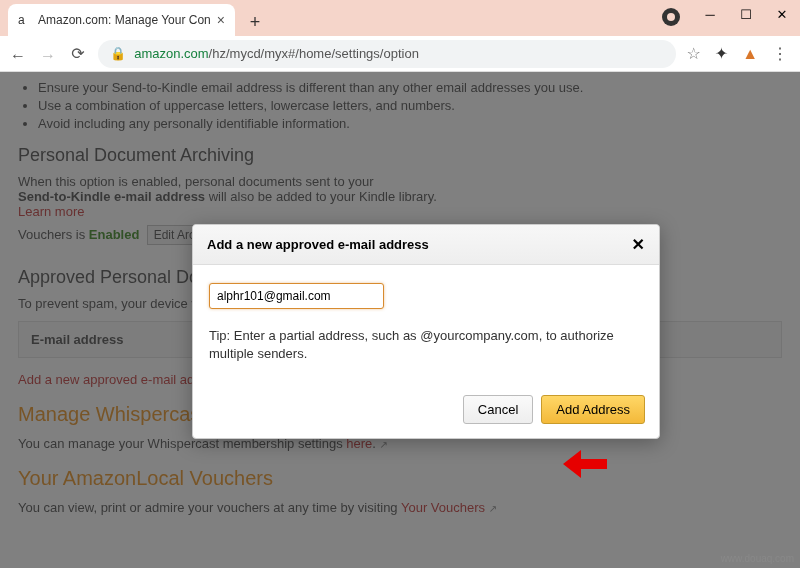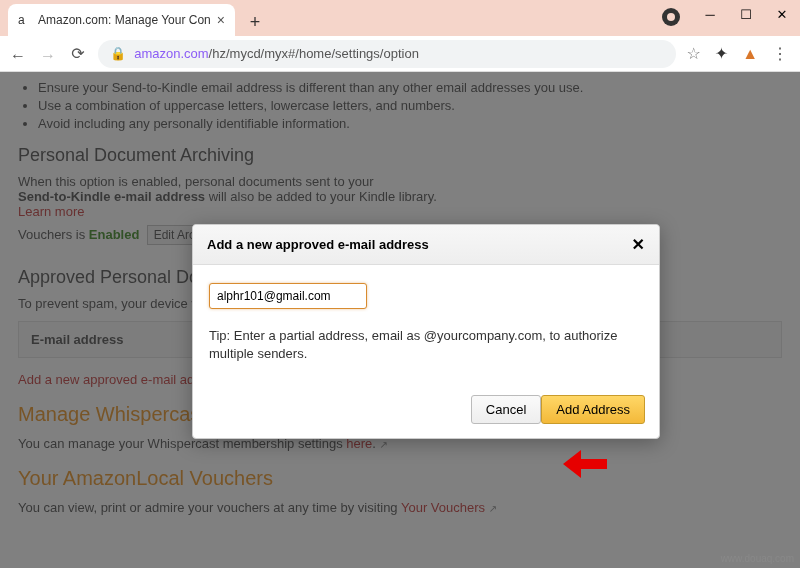--- a/index.html
+++ b/index.html
@@ -14,21 +14,21 @@
     .new-tab { width: 28px; height: 28px; display: flex; align-items: center; justify-content: center; font-size: 18px; color: #333; margin-left: 6px; }
     .win-ctrl { position: absolute; right: 0; top: 0; display: flex; }
     .win-btn { width: 36px; height: 28px; display: flex; align-items: center; justify-content: center; font-size: 13px; }
     .user-badge { position: absolute; right: 120px; top: 8px; width: 18px; height: 18px; border-radius: 50%; background: #333; display: flex; align-items: center; justify-content: center; }
     .user-badge::after { content: ""; width: 8px; height: 8px; border-radius: 50%; background: #f5d5ca; }
     
     .addr-bar { background: #fff; height: 36px; display: flex; align-items: center; padding: 0 8px; gap: 10px; border-bottom: 1px solid #ddd; }
     .nav-icon { width: 20px; height: 20px; display: flex; align-items: center; justify-content: center; color: #555; font-size: 16px; }
     .nav-icon.dim { color: #bbb; }
     .url-field { flex: 1; background: #f1f3f4; border-radius: 14px; height: 28px; display: flex; align-items: center; padding: 0 12px; gap: 8px; font-size: 13px; color: #555; }
-    .url-host { color: #8b5cf6; }
+    .url-host { color: #15803d; }
     .right-icons { display: flex; gap: 14px; align-items: center; padding-right: 4px; }
     
     
     .page-wrap { position: relative; height: calc(568px - 72px); background: #fefefe; }
     .page { padding: 8px 18px; font-size: 13px; color: #333; }
     .page ul { margin-left: 20px; margin-bottom: 14px; }
     .page li { margin-bottom: 3px; }
     .section-h { font-size: 18px; color: #333; margin: 8px 0 8px; font-weight: normal; }
     .link { color: #b91c1c; }
     .orange { color: #e88300; font-size: 20px; margin: 16px 0 10px; font-weight: normal; }
@@ -39,23 +39,23 @@
     
     
     .dimmer { position: absolute; inset: 0; background: rgba(60,60,60,0.65); }
     
     
     .modal { position: absolute; left: 192px; top: 152px; width: 468px; background: #fff; border: 1px solid #ccc; box-shadow: 0 4px 20px rgba(0,0,0,0.3); border-radius: 4px; }
     .modal-head { background: linear-gradient(#f7f7f7,#eee); padding: 10px 14px; font-weight: bold; font-size: 13px; border-bottom: 1px solid #ddd; display: flex; justify-content: space-between; align-items: center; border-radius: 4px 4px 0 0; }
     .modal-close { font-size: 16px; font-weight: bold; cursor: pointer; }
     .modal-body { padding: 18px 16px 10px; font-size: 13px; color: #333; }
     .modal-body p { margin-bottom: 12px; }
-    .email-input { width: 158px; padding: 5px 7px; border: 1px solid #d88b2f; border-radius: 3px; font-size: 12px; outline: none; box-shadow: 0 0 3px rgba(216,139,47,0.5); }
+    .email-input { width: 175px; padding: 5px 7px; border: 1px solid #d88b2f; border-radius: 3px; font-size: 12px; outline: none; box-shadow: 0 0 3px rgba(216,139,47,0.5); }
     .tip { margin-top: 18px; color: #333; line-height: 1.4; }
-    .modal-foot { padding: 10px 14px 14px; display: flex; justify-content: flex-end; }
+    .modal-foot { padding: 10px 14px 14px; display: flex; justify-content: flex-end; gap: 8px; }
     .btn { padding: 6px 14px; font-size: 13px; border-radius: 3px; cursor: pointer; }
     .btn-cancel { background: linear-gradient(#fafafa,#eee); border: 1px solid #bbb; }
     .btn-primary { background: linear-gradient(#ffd766,#f3b93a); border: 1px solid #c89b2b; }
     
     
     .arrow { position: absolute; left: 370px; top: 225px; width: 48px; height: 28px; }
     .arrow-shaft { position: absolute; left: 14px; top: 9px; width: 30px; height: 10px; background: #e60000; }
     .arrow-head { position: absolute; left: 0; top: 0; width: 0; height: 0; border-top: 14px solid transparent; border-bottom: 14px solid transparent; border-right: 18px solid #e60000; }
     
     .watermark { position: absolute; right: 6px; bottom: 4px; font-size: 10px; color: #888; }
@@ -130,21 +130,21 @@
 
   <div class="dimmer"></div>
 
   <div class="modal">
     <div class="modal-head">
       <span>Add a new approved e-mail address</span>
       <span class="modal-close">✕</span>
     </div>
     <div class="modal-body">
       <input class="email-input" value="alphr101@gmail.com" style="">
-      <p class="tip">Tip: Enter a partial address, email as @yourcompany.com, to authorize multiple senders.</p>
+      <p class="tip">Tip: Enter a partial address, such as @yourcompany.com, to authorize multiple senders.</p>
     </div>
     <div class="modal-foot">
       <button class="btn btn-cancel">Cancel</button>
       <button class="btn btn-primary">Add Address</button>
     </div>
     <div class="arrow">
       <div class="arrow-head"></div>
       <div class="arrow-shaft"></div>
     </div>
   </div>

